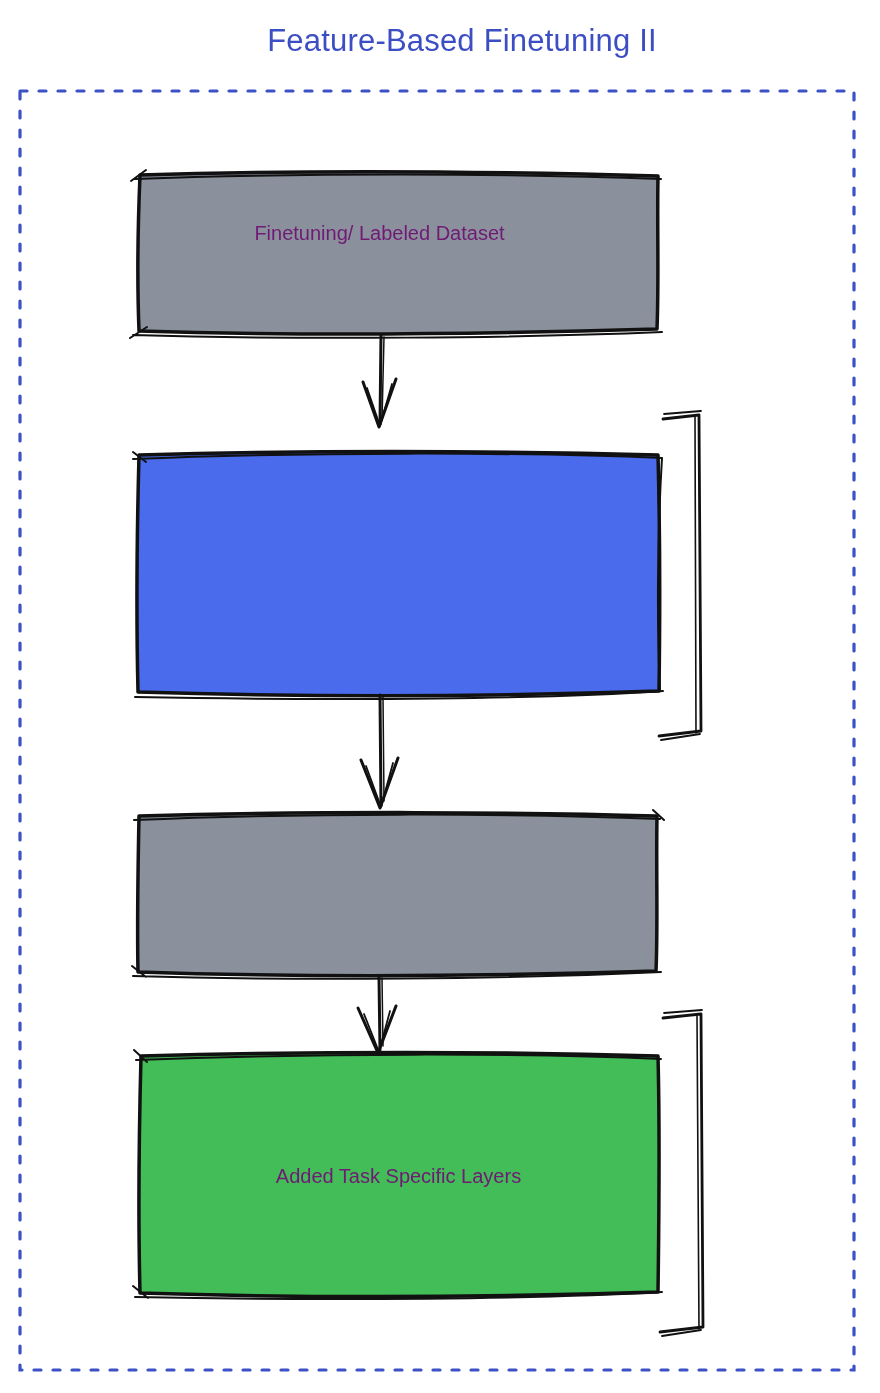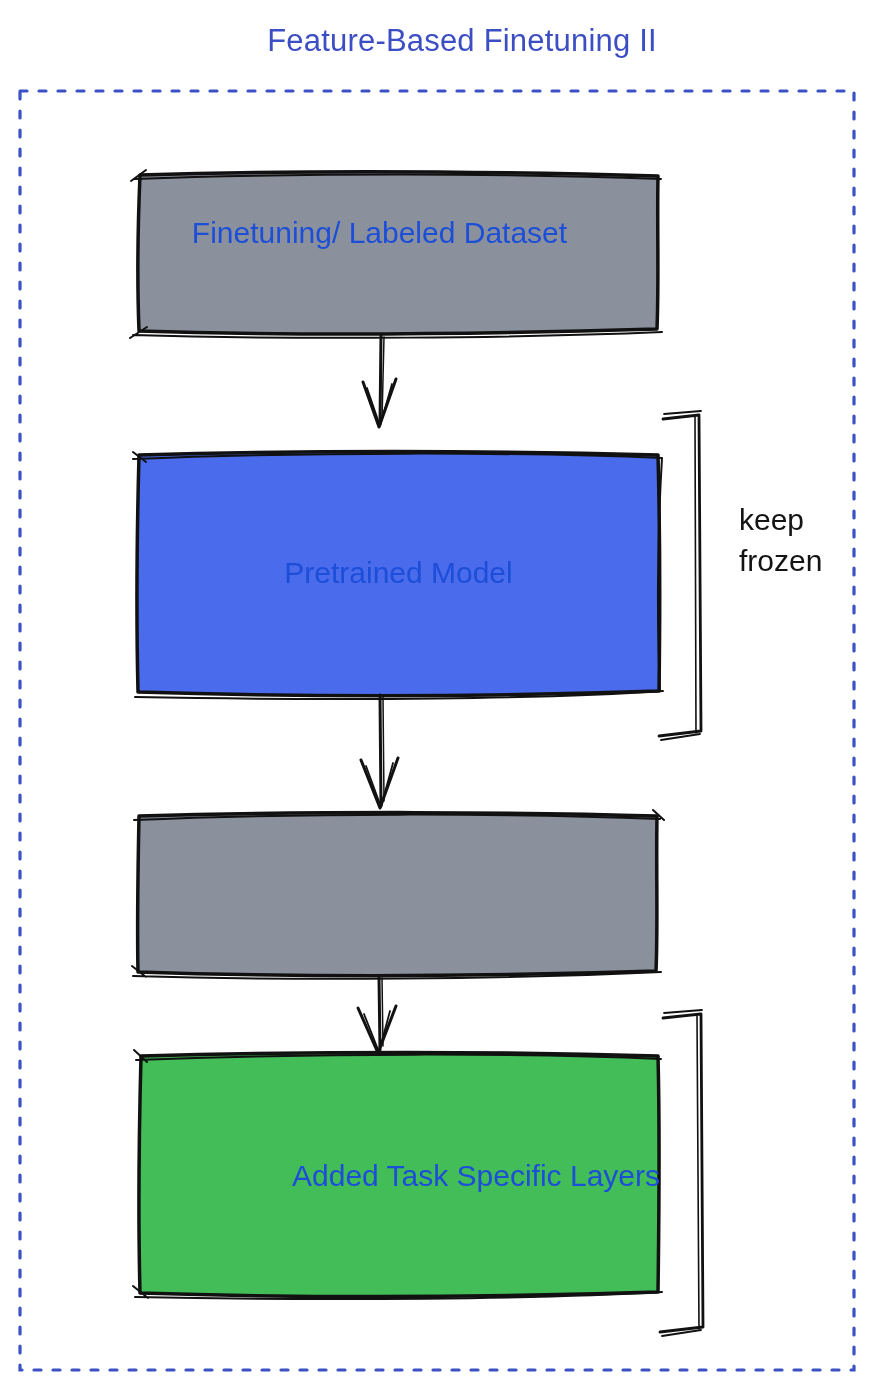--- a/index.html
+++ b/index.html
@@ -17,28 +17,28 @@
     font-size:31px;
     line-height:38px;
     color:#3C4EC3;
     letter-spacing:0.2px;
   }
   svg{position:absolute;top:0;left:0;}
   .node-label{
     position:absolute;
     width:523px;
     text-align:center;
-    font-size:30px;
+    font-size:20px;
     line-height:30px;
-    color:#1d4ed8;
+    color:#701a75;
   }
   #label-dataset{left:118px;top:218px;}
   #label-pretrained{left:137px;top:558px;}
   #label-embeddings{left:137px;top:878px;}
-  #label-task-layers{left:137px;top:1161px;text-align:right;}
+  #label-task-layers{left:137px;top:1161px;}
   .bracket-label{
     position:absolute;
     font-size:30px;
     line-height:41px;
     color:#141414;
     white-space:pre-line;
     text-align:left;
   }
   #label-keep-frozen{left:739px;top:499px;}
   #label-train-update{left:740px;top:1099px;}
@@ -102,19 +102,16 @@
     </g>
 
     <g fill="none" stroke="#111111" stroke-linecap="round" stroke-linejoin="round">
       <path d="M663,1018 L701,1014 L703,1327 L660,1332" stroke-width="2.8"></path>
       <path d="M697,1016 L699,1329" stroke-width="1.6"></path>
       <path d="M664,1013 L702,1010 M662,1336 L701,1330" stroke-width="1.8"></path>
     </g>
   </svg>
 
   <div class="node-label" id="label-dataset">Finetuning/ Labeled Dataset</div>
-  <div class="node-label" id="label-pretrained">Pretrained Model</div>
   <div class="node-label" id="label-task-layers">Added Task Specific Layers</div>
 
-  <div class="bracket-label" id="label-keep-frozen">keep
-frozen</div>
 
 </div>
 
 </body></html>

